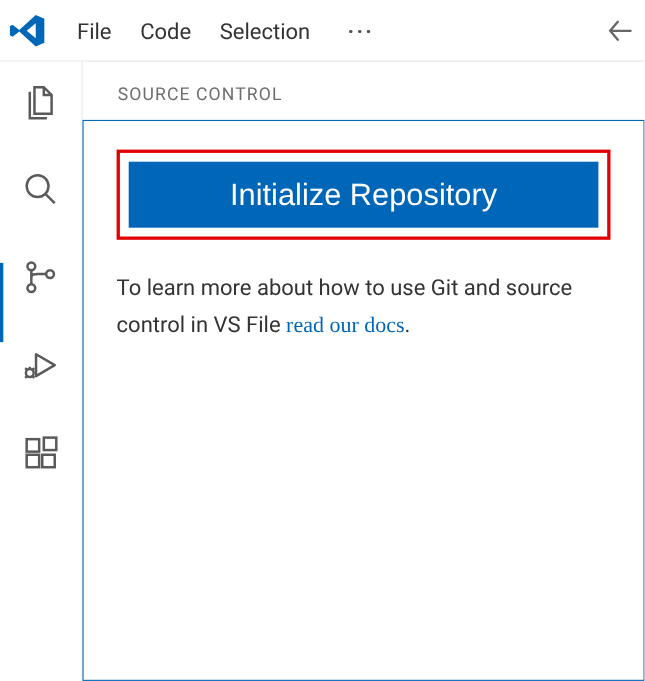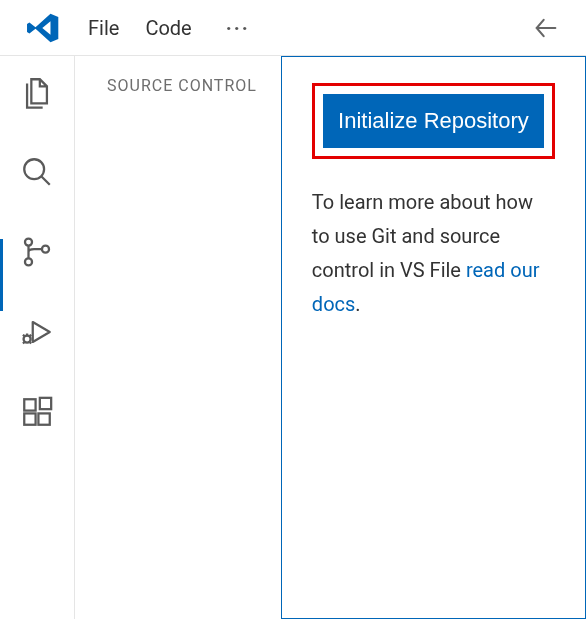--- a/index.html
+++ b/index.html
@@ -13,21 +13,21 @@
       font-family: -apple-system, BlinkMacSystemFont, "Segoe UI", Roboto, Helvetica, Arial, sans-serif;
       background: #ffffff;
       color: #333333;
       overflow: hidden;
       position: relative;
     }
     .title-bar {
       height: 56px;
       display: flex;
       align-items: center;
-      padding: 0 26px;
+      padding: 0 8px;
       border-bottom: 1px solid #e5e5e5;
     }
     .logo {
       width: 34px;
       height: 34px;
       margin-right: 28px;
     }
     .menu-items {
       display: flex;
       gap: 26px;
@@ -78,21 +78,21 @@
       left: 0;
       top: 183px;
       width: 3px;
       height: 72px;
       background: #0066b8;
     }
     .side-panel {
       flex: 1;
       border-left: 1px solid #e5e5e5;
       display: flex;
-      flex-direction: row;
+      flex-direction: column;
     }
     .panel-header {
       padding: 20px 24px 14px 32px;
       font-size: 16px;
       letter-spacing: 1px;
       color: #6e6e6e;
       text-transform: uppercase;
     }
     .welcome-box {
       margin: 0;
@@ -109,48 +109,50 @@
     .highlight-box {
       border: 3px solid #e30000;
       padding: 8px;
       margin-bottom: 26px;
     }
     .init-button {
       width: 100%;
       background: #0066b8;
       color: #ffffff;
       border: none;
-      font-size: 22px;
+      font-size: 28px;
       padding: 14px 0;
       cursor: pointer;
       text-align: center;
     }
     .learn-text {
       font-size: 20px;
       line-height: 1.7;
       color: #333333;
     }
     .docs-link {
       color: #0066b8;
       text-decoration: none;
       cursor: pointer;
+      font-family: Liberation Serif, serif;
     }
   </style>
 </head>
 <body>
 
 <div class="title-bar">
   <div class="logo">
     <svg viewBox="0 0 100 100">
       <path d="M 72 8 L 95 18 L 95 82 L 72 92 L 28 52 L 10 66 L 3 62 L 3 38 L 10 34 L 28 48 L 72 8 Z M 72 30 L 48 50 L 72 70 Z" fill="#0066b8"></path>
     </svg>
   </div>
   <div class="menu-items">
     <span class="menu-item">File</span>
     <span class="menu-item">Code</span>
+    <span class="menu-item">Selection</span>
     <span class="menu-ellipsis">···</span>
   </div>
   <div class="back-arrow">
     <svg viewBox="0 0 24 24" fill="none" stroke="currentColor" stroke-width="1.8" stroke-linecap="round">
       <path d="M20 12 L4 12 M10 5 L4 12 L10 19"></path>
     </svg>
   </div>
 </div>
 
 <div class="main-area">

